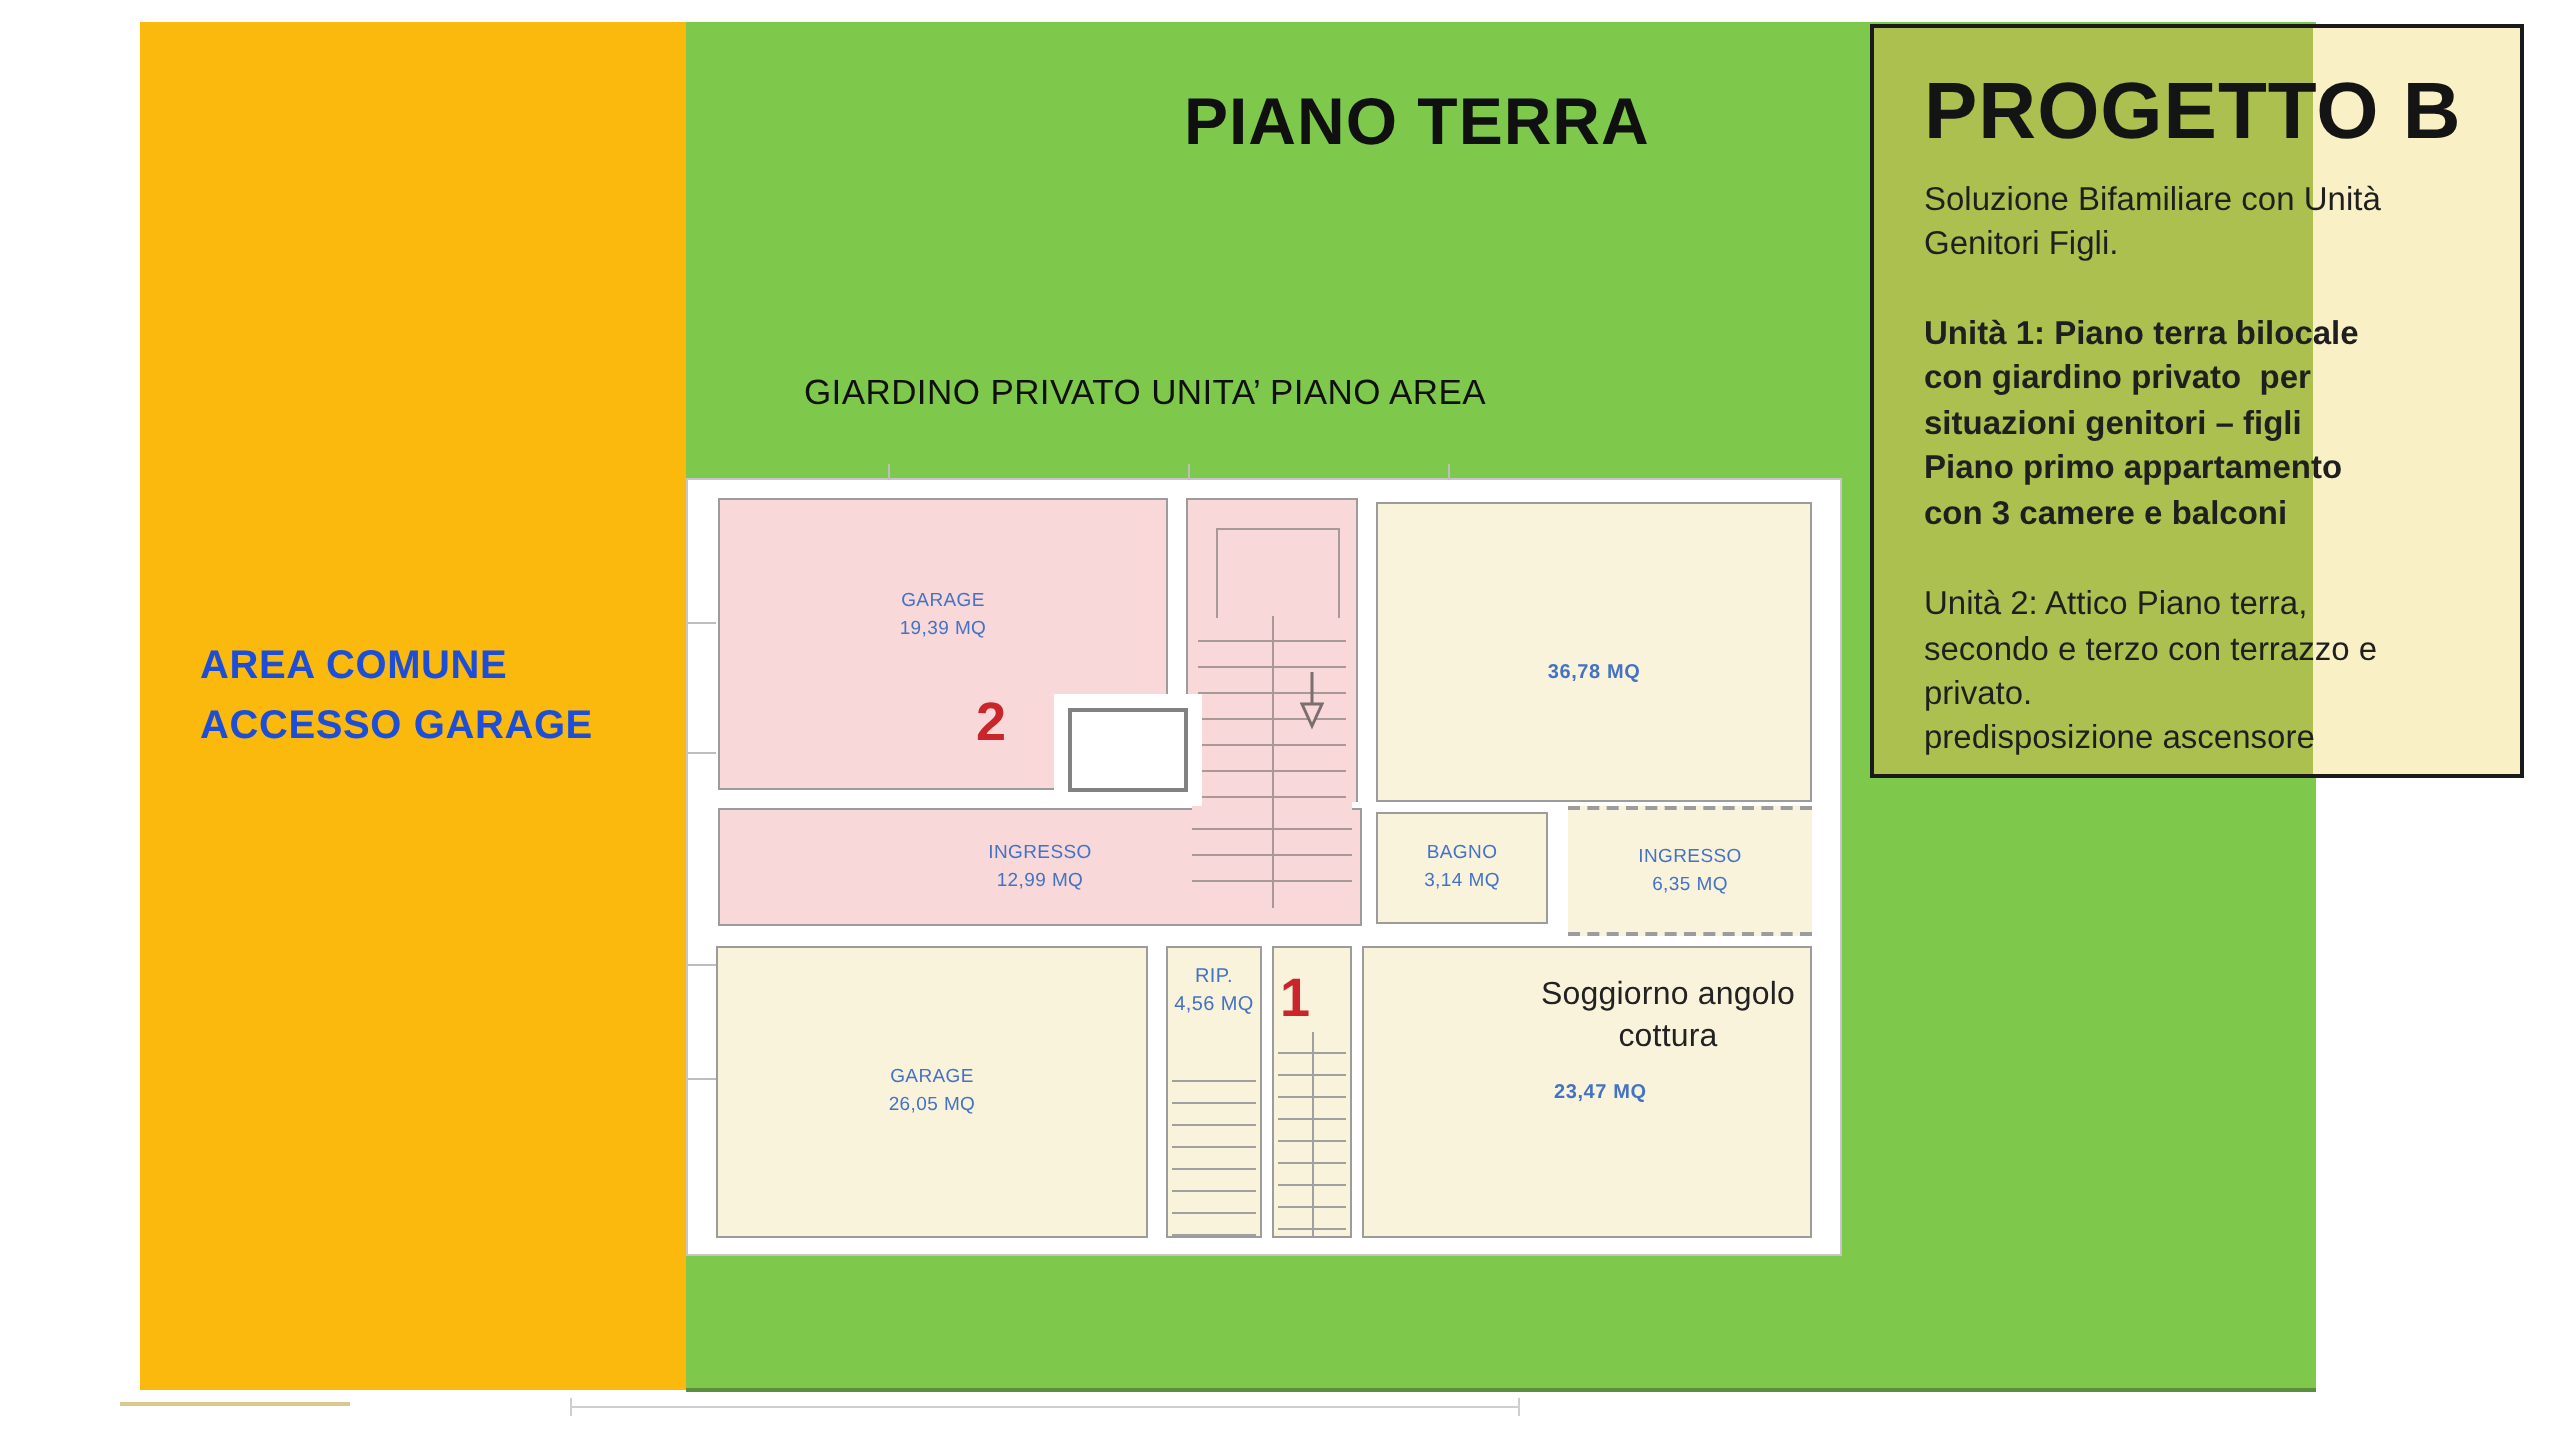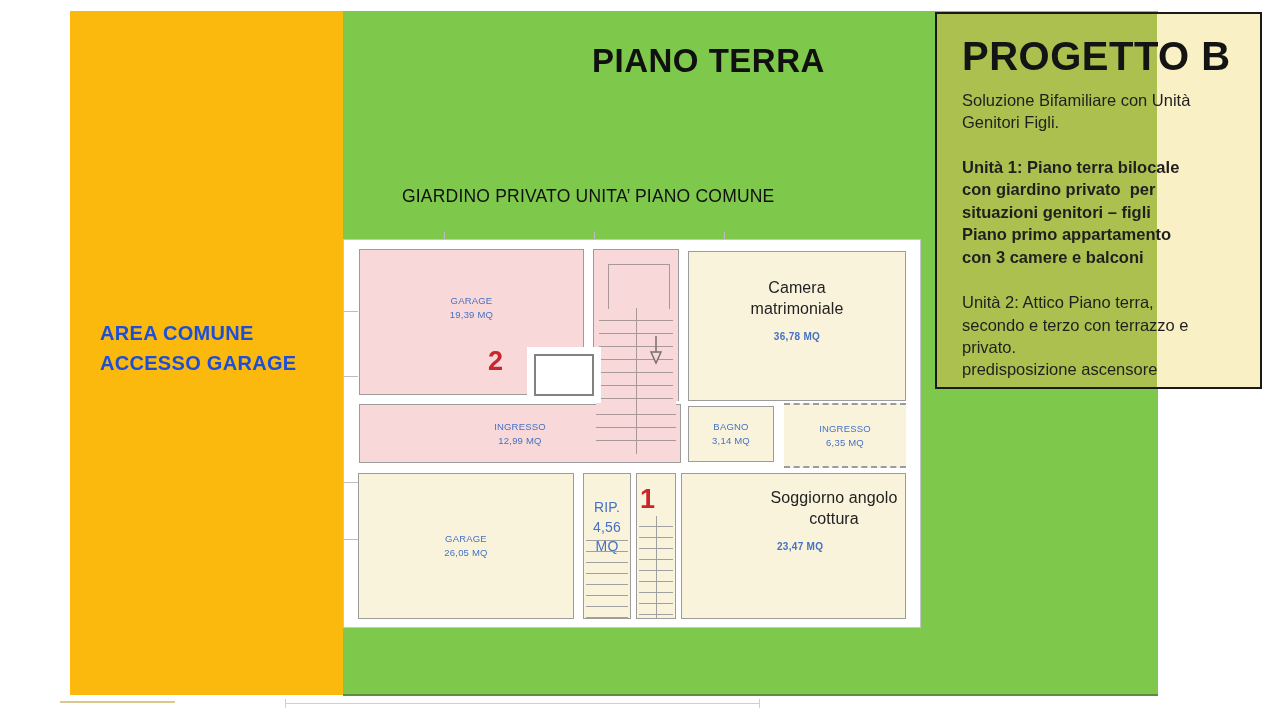--- a/index.html
+++ b/index.html
@@ -55,21 +55,21 @@
   #camera-name .rname{display:inline-block;width:130px;}
   #camera-area{position:absolute;left:0;right:0;top:74px;text-align:center;}
 
   #room-ingresso1{left:15px;top:164px;width:322px;height:59px;z-index:1;}
   #room-bagno{left:344px;top:166px;width:86px;height:56px;}
   #room-ingresso2{left:440px;top:163px;width:122px;height:65px;background:#FAF3DC;
     border:none;border-top:2px dashed #9C9C9C;border-bottom:2px dashed #9C9C9C;}
 
   #room-garage1{left:14px;top:233px;width:216px;height:146px;}
   #room-rip{left:239px;top:233px;width:48px;height:146px;}
-  #rip-label{top:24px;font-size:14px;line-height:1.4;}
+  #rip-label{top:8px;font-size:10px;line-height:1.4;}
   #room-rip .treads{left:2px;right:2px;top:56px;height:88px;background:repeating-linear-gradient(to bottom,transparent 0 10px,#A0A0A0 10px 11px);}
   #room-stair2{left:292px;top:233px;width:40px;height:146px;}
   #room-stair2 .treads{left:2px;right:2px;top:42px;height:102px;background:repeating-linear-gradient(to bottom,transparent 0 10px,#A0A0A0 10px 11px);}
   #room-stair2 .stair-divider{top:42px;background:#A0A0A0;}
 
   #room-soggiorno{left:337px;top:233px;width:225px;height:146px;}
   #sog-name{position:absolute;left:72px;top:14px;width:160px;text-align:center;}
   #sog-area{position:absolute;left:95px;top:62px;}
 
   .unit-marker{position:absolute;font-size:27px;font-weight:700;color:#C9252B;z-index:4;line-height:1;}
@@ -87,21 +87,21 @@
 <body>
 
 <div class="orange-band">
   <div class="orange-label">AREA COMUNE
 ACCESSO GARAGE</div>
 </div>
 
 <div class="green-area"></div>
 
 <div class="page-title">PIANO TERRA</div>
-<div class="garden-subtitle">GIARDINO PRIVATO UNITA’ PIANO COMUNE</div>
+<div class="garden-subtitle">GIARDINO PRIVATO UNITA’ PIANO AREA</div>
 
 <div class="panel">
   <div class="panel-title">PROGETTO B</div>
   <div class="ptext panel-intro">
     <div>Soluzione Bifamiliare con Unità</div>
     <div>Genitori Figli.</div>
   </div>
   <div class="ptext panel-unit1">
     <div>Unità 1: Piano terra bilocale</div>
     <div>con giardino privato  per</div>
@@ -136,23 +136,20 @@
       <line x1="8" y1="0" x2="8" y2="18" stroke="#7a6e6e" stroke-width="1.5"></line>
       <path d="M3 16 L8 27 L13 16 Z" fill="#F8D8D8" stroke="#7a6e6e" stroke-width="1.5"></path>
     </svg>
   </div>
   <div id="stair-lower">
     <div class="treads"></div>
     <div class="stair-divider"></div>
   </div>
 
   <div id="room-camera" class="room cream">
-    <div id="camera-name">
-      <span class="rname">Camera matrimoniale</span>
-    </div>
     <div id="camera-area">
       <span class="rarea-bold">36,78 MQ</span>
     </div>
   </div>
 
   <div id="room-ingresso1" class="room pink">
     <div class="rl center">
       <div>INGRESSO</div>
       <div>12,99 MQ</div>
     </div>

